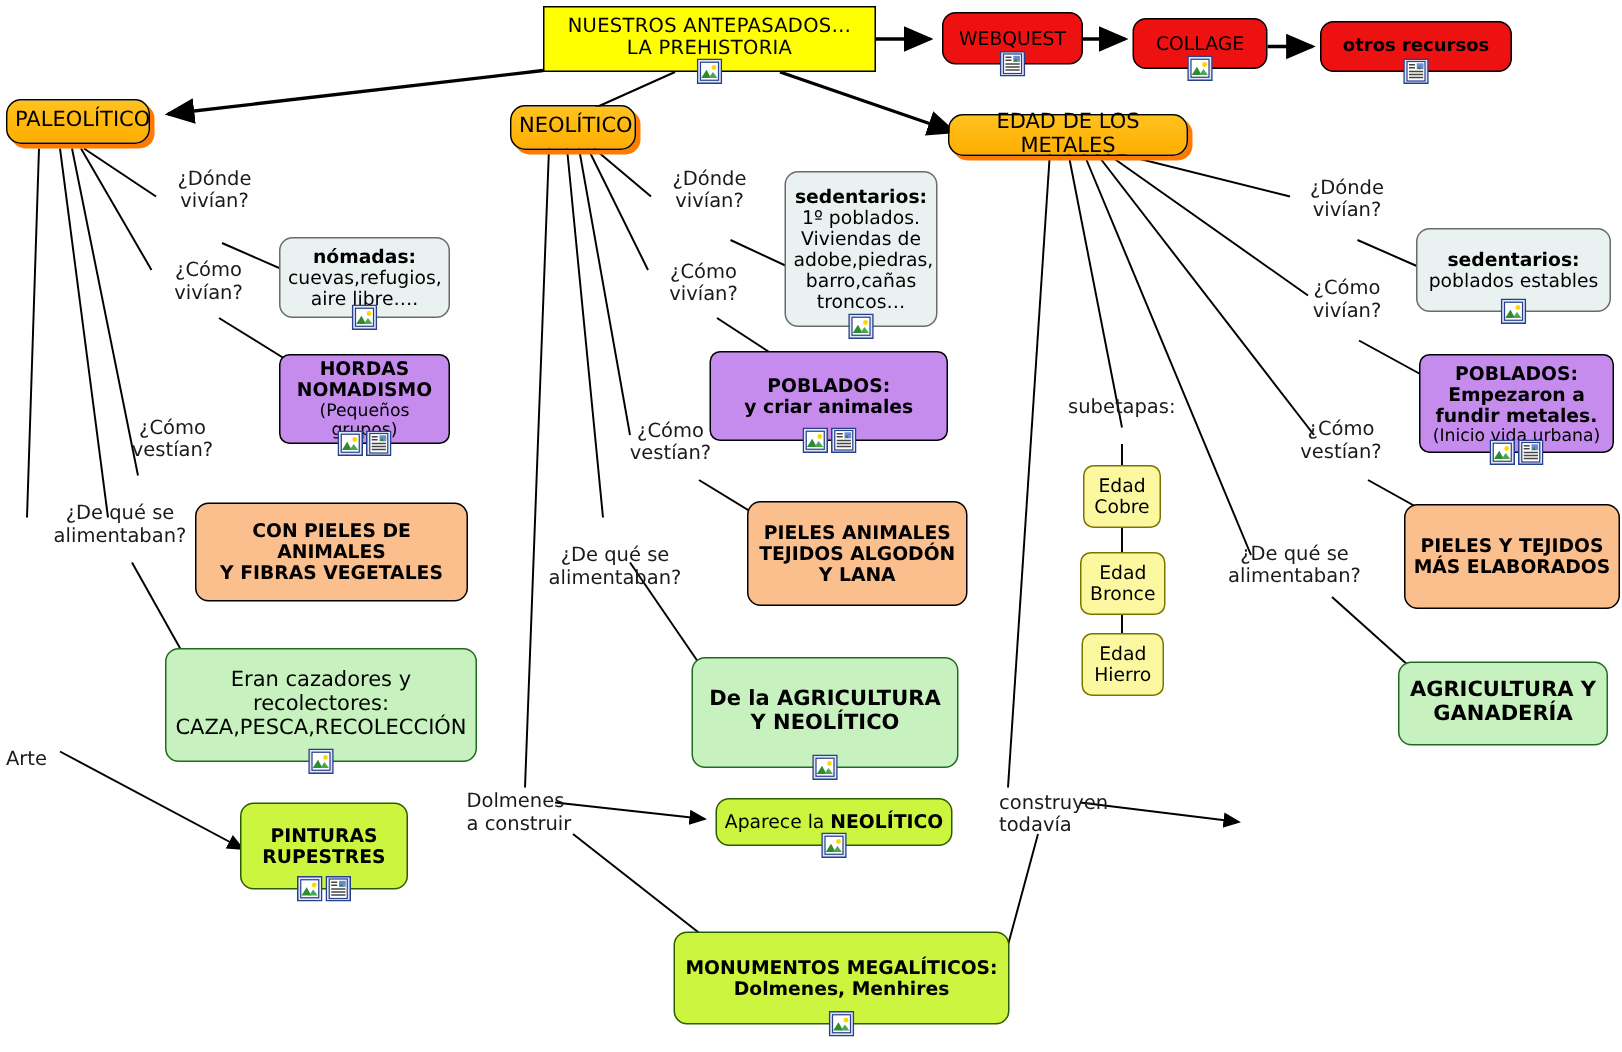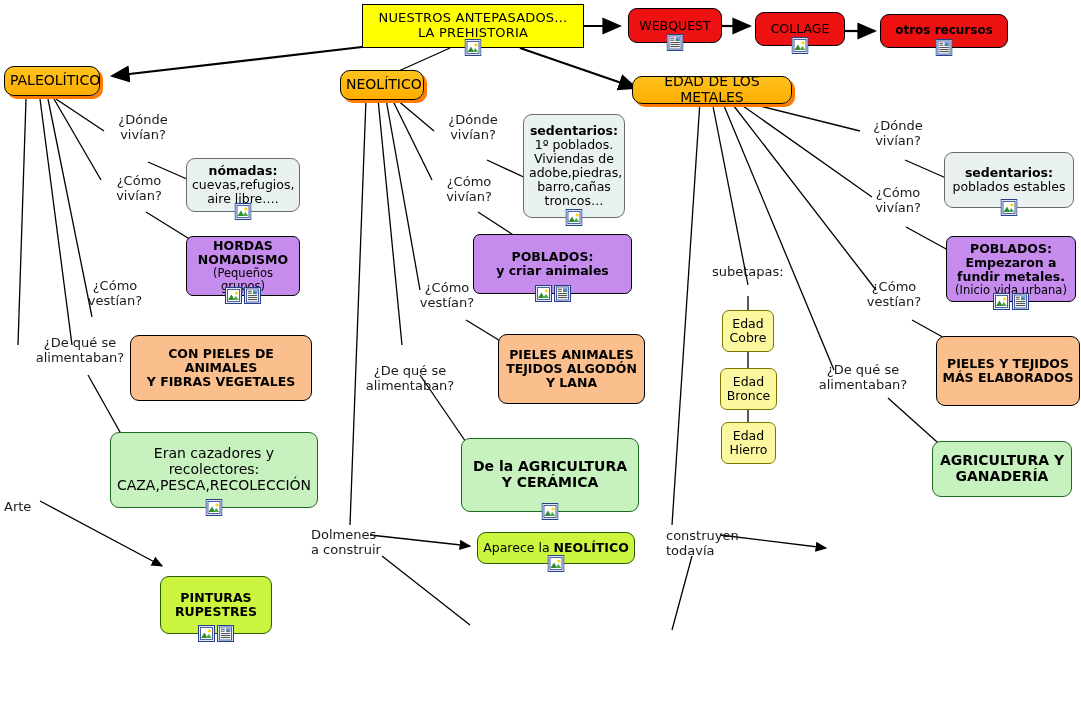--- a/index.html
+++ b/index.html
@@ -294,21 +294,21 @@
       <svg class="ico" viewBox="0 0 17 17">
           <rect x="0.5" y="0.5" width="16" height="16" fill="#dfe6f5" stroke="#27408b"></rect>
           <rect x="2.5" y="2.5" width="12" height="12" fill="#fff" stroke="#27408b" stroke-width=".8"></rect>
           <circle cx="11.5" cy="6" r="1.6" fill="#ffd700"></circle>
           <path d="M3 13 L6.5 7.5 L9.5 13 Z" fill="#2f8b2f"></path>
           <path d="M8 13 L10.8 9 L13.8 13 Z" fill="#4aa84a"></path>
         </svg>
     </div>
   </div>
 
-  <div class="node n-limegreen" style="left:160px; top:576px; width:112px; height:58px; font-weight:bold;">
+  <div class="node n-limegreen" style="left:160px; top:535px; width:112px; height:58px; font-weight:bold;">
     <div class="txt">
       <div>PINTURAS</div>
       <div>RUPESTRES</div>
     </div>
     <div class="icons">
       <svg class="ico" viewBox="0 0 17 17">
           <rect x="0.5" y="0.5" width="16" height="16" fill="#dfe6f5" stroke="#27408b"></rect>
           <rect x="2.5" y="2.5" width="12" height="12" fill="#fff" stroke="#27408b" stroke-width=".8"></rect>
           <circle cx="11.5" cy="6" r="1.6" fill="#ffd700"></circle>
           <path d="M3 13 L6.5 7.5 L9.5 13 Z" fill="#2f8b2f"></path>
@@ -394,21 +394,21 @@
     <div class="txt">
       <div>PIELES ANIMALES</div>
       <div>TEJIDOS ALGODÓN</div>
       <div>Y LANA</div>
     </div>
   </div>
 
   <div class="node n-mintgreen" style="left:461px; top:438px; width:178px; height:74px; font-weight:bold;">
     <div class="txt">
       <div>De la AGRICULTURA</div>
-      <div>Y CERÁMICA</div>
+      <div>Y NEOLÍTICO</div>
     </div>
     <div class="icons">
       <svg class="ico" viewBox="0 0 17 17">
           <rect x="0.5" y="0.5" width="16" height="16" fill="#dfe6f5" stroke="#27408b"></rect>
           <rect x="2.5" y="2.5" width="12" height="12" fill="#fff" stroke="#27408b" stroke-width=".8"></rect>
           <circle cx="11.5" cy="6" r="1.6" fill="#ffd700"></circle>
           <path d="M3 13 L6.5 7.5 L9.5 13 Z" fill="#2f8b2f"></path>
           <path d="M8 13 L10.8 9 L13.8 13 Z" fill="#4aa84a"></path>
         </svg>
     </div>
@@ -422,20 +422,35 @@
       <svg class="ico" viewBox="0 0 17 17">
           <rect x="0.5" y="0.5" width="16" height="16" fill="#dfe6f5" stroke="#27408b"></rect>
           <rect x="2.5" y="2.5" width="12" height="12" fill="#fff" stroke="#27408b" stroke-width=".8"></rect>
           <circle cx="11.5" cy="6" r="1.6" fill="#ffd700"></circle>
           <path d="M3 13 L6.5 7.5 L9.5 13 Z" fill="#2f8b2f"></path>
           <path d="M8 13 L10.8 9 L13.8 13 Z" fill="#4aa84a"></path>
         </svg>
     </div>
   </div>
 
+  <div class="node n-limegreen" style="left:449px; top:621px; width:224px; height:62px; font-weight:bold;">
+    <div class="txt">
+      <div>MONUMENTOS MEGALÍTICOS:</div>
+      <div>Dolmenes, Menhires</div>
+    </div>
+    <div class="icons">
+      <svg class="ico" viewBox="0 0 17 17">
+          <rect x="0.5" y="0.5" width="16" height="16" fill="#dfe6f5" stroke="#27408b"></rect>
+          <rect x="2.5" y="2.5" width="12" height="12" fill="#fff" stroke="#27408b" stroke-width=".8"></rect>
+          <circle cx="11.5" cy="6" r="1.6" fill="#ffd700"></circle>
+          <path d="M3 13 L6.5 7.5 L9.5 13 Z" fill="#2f8b2f"></path>
+          <path d="M8 13 L10.8 9 L13.8 13 Z" fill="#4aa84a"></path>
+        </svg>
+    </div>
+  </div>
 
   <div class="elabel" style="left:855px; top:119px; width:86px;">¿Dónde
 vivían?</div>
   <div class="elabel" style="left:855px; top:186px; width:86px;">¿Cómo
 vivían?</div>
   <div class="elabel" style="left:851px; top:280px; width:86px;">¿Cómo
 vestían?</div>
   <div class="elabel" style="left:808px; top:363px; width:110px;">¿De qué se
 alimentaban?</div>
   <div class="elabel left" style="left:712px; top:265px; width:90px;">subetapas:</div>

